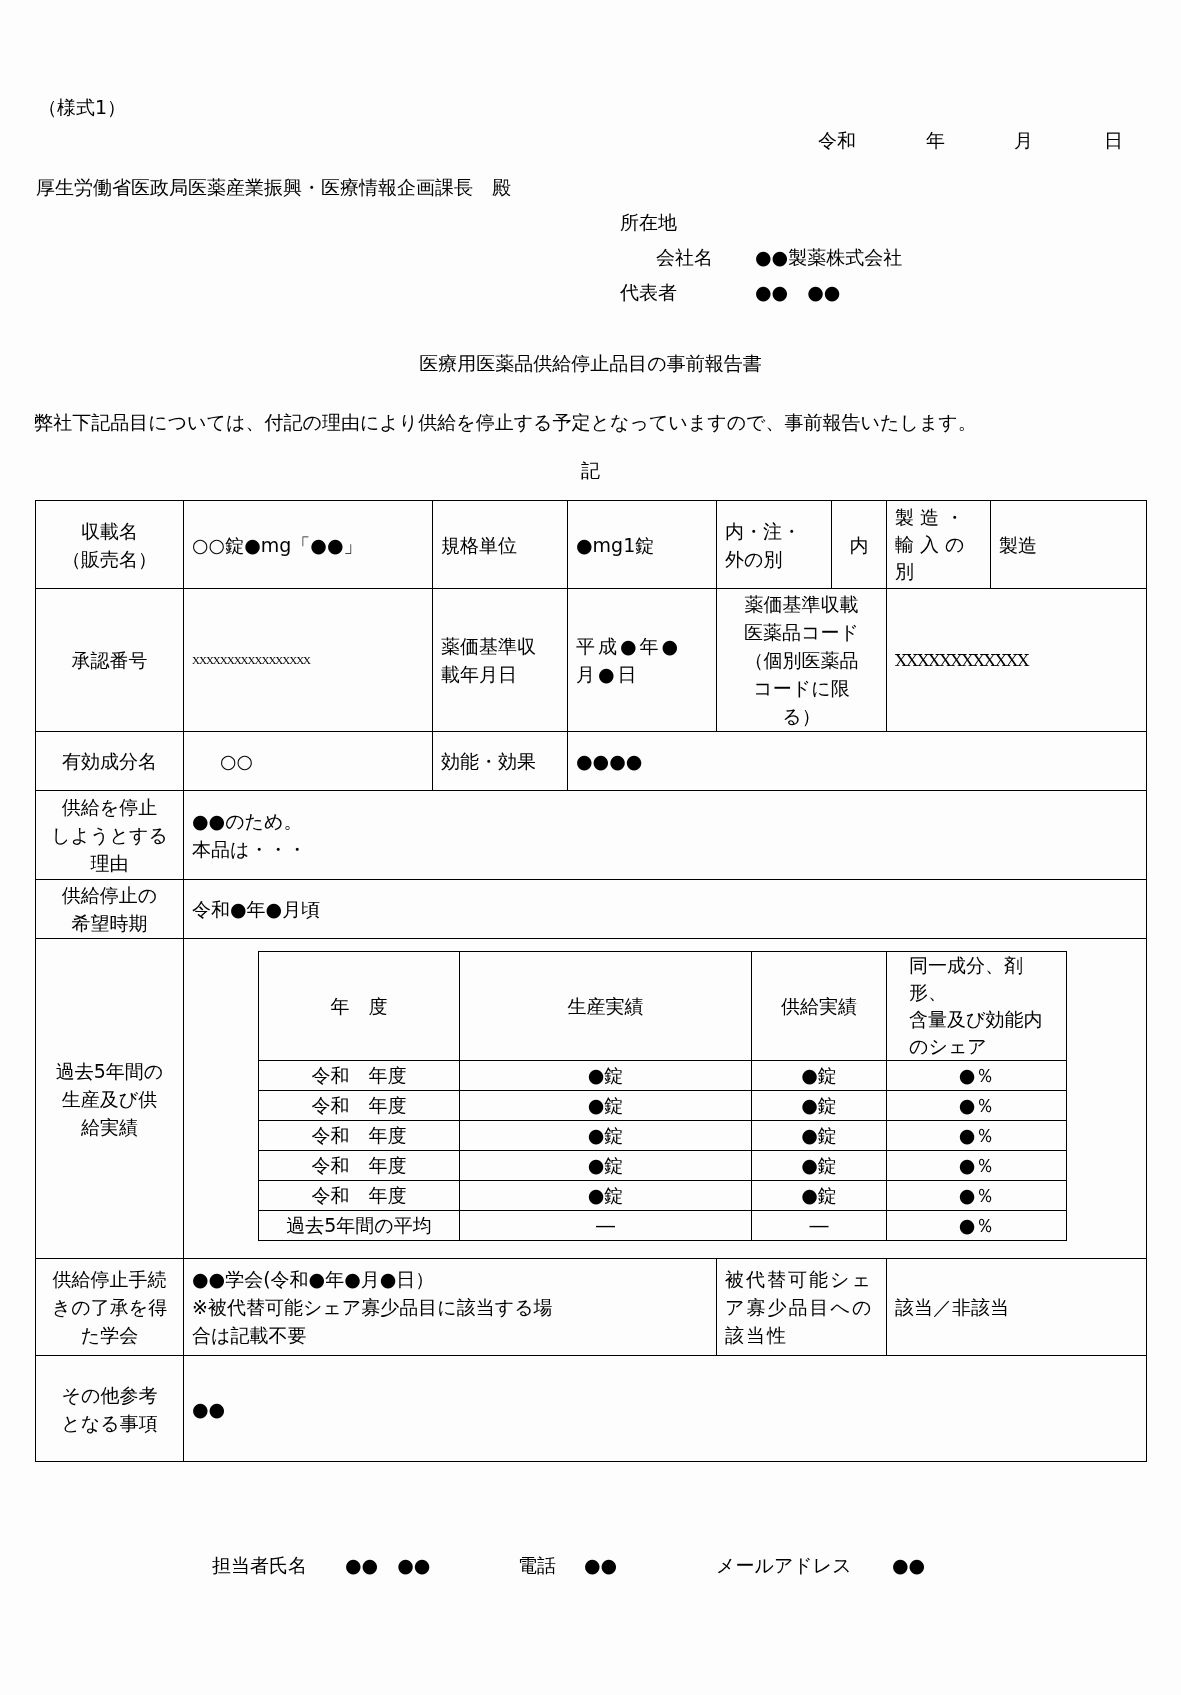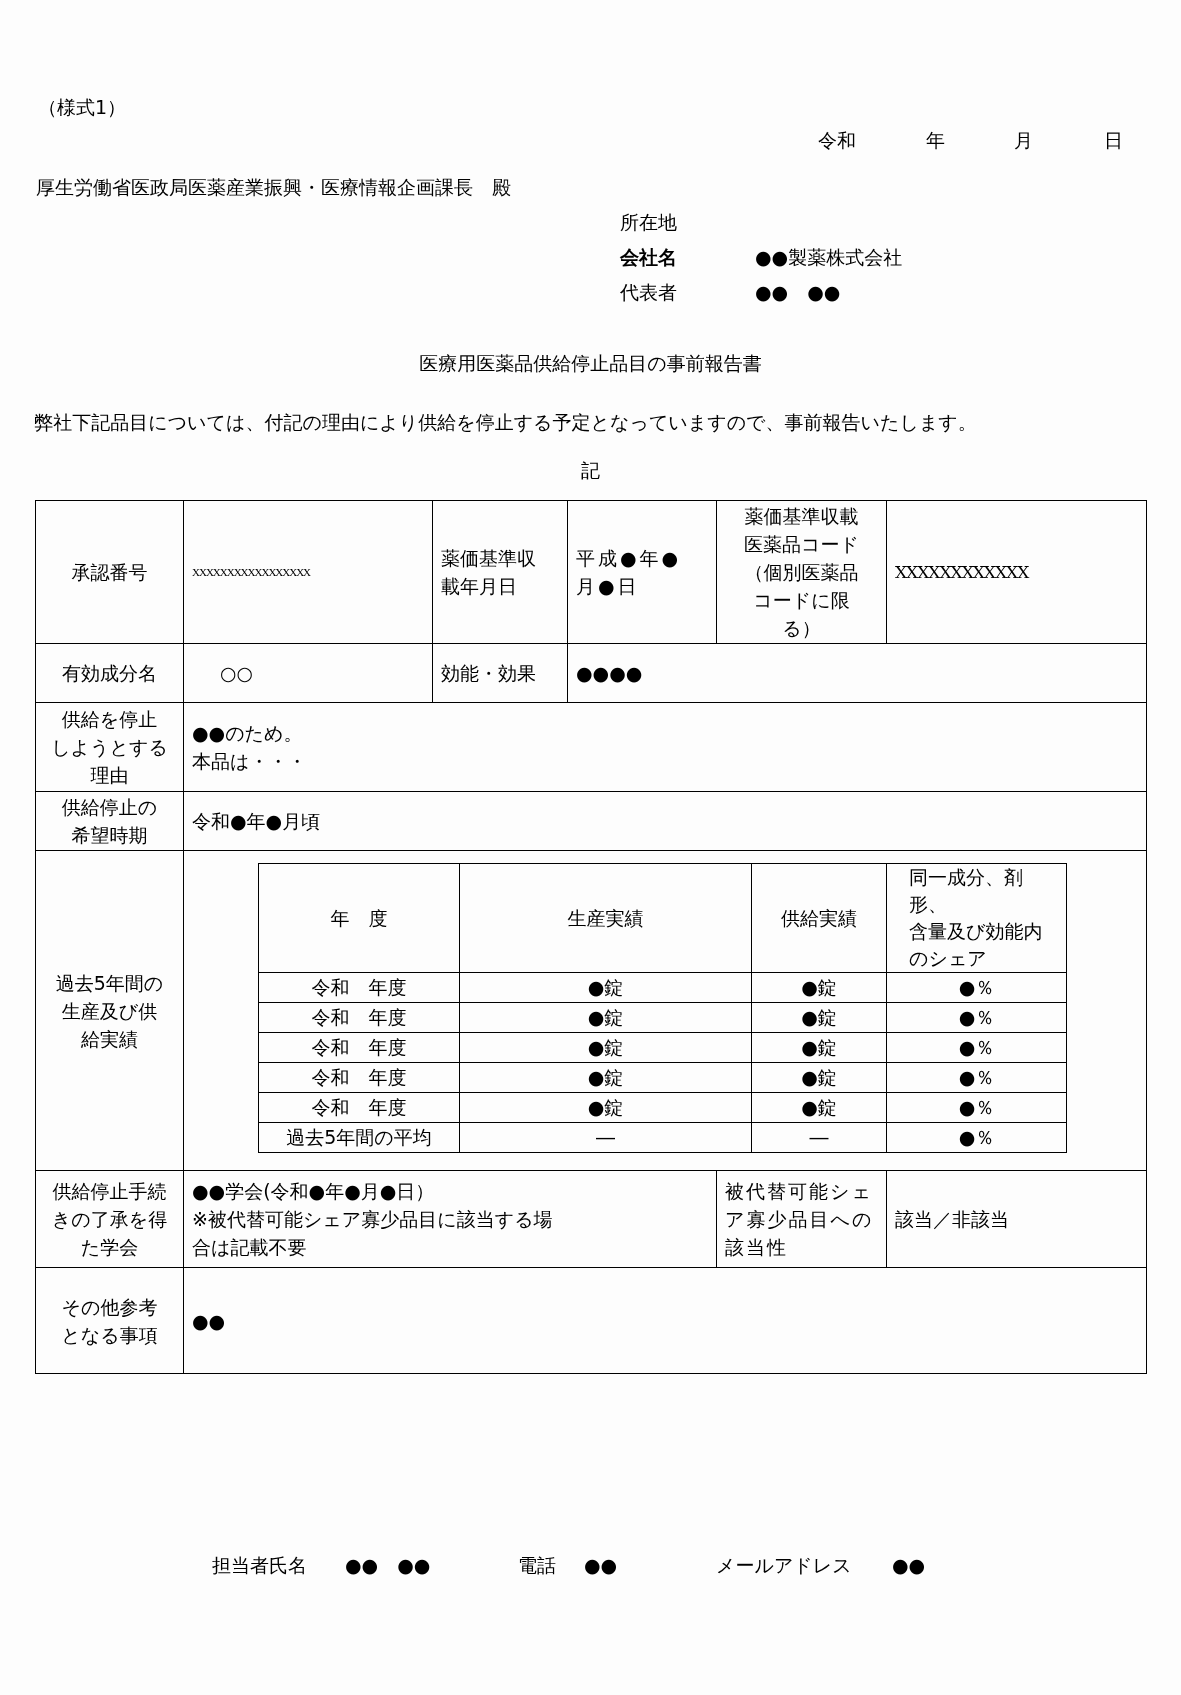--- a/index.html
+++ b/index.html
@@ -21,21 +21,21 @@
   <div class="abs" style="left:926px;top:131px;">年</div>
   <div class="abs" style="left:1014px;top:131px;">月</div>
   <div class="abs" style="left:1104px;top:131px;">日</div>
 </div>
 
 <div class="abs" style="left:36px;top:178px;">厚生労働省医政局医薬産業振興・医療情報企画課長　殿</div>
 
 <div>
   <div class="abs" style="left:620px;top:213px;">所在地</div>
   <div class="abs" style="left:755px;top:213px;"></div>
-  <div class="abs" style="left:620px;top:248px;font-weight:bold;">会社名</div>
+  <div class="abs" style="left:656px;top:248px;">会社名</div>
   <div class="abs" style="left:755px;top:248px;">●●製薬株式会社</div>
   <div class="abs" style="left:620px;top:283px;">代表者</div>
   <div class="abs" style="left:755px;top:283px;">●●　●●</div>
 </div>
 
 <div class="abs" style="left:0;width:1181px;text-align:center;top:354px;">医療用医薬品供給停止品目の事前報告書</div>
 <div class="abs" style="left:0;width:1011px;text-align:center;top:413px;">弊社下記品目については、付記の理由により供給を停止する予定となっていますので、事前報告いたします。</div>
 <div class="abs" style="left:0;width:1181px;text-align:center;top:461px;">記</div>
 
 <table class="t" style="left:35px;top:500px;width:1111px;">
@@ -43,20 +43,34 @@
     <col style="width:148px">
       <col style="width:249px">
       <col style="width:135px">
     <col style="width:149px">
       <col style="width:115px">
       <col style="width:55px">
     <col style="width:104px">
       <col style="width:156px">
   </colgroup>
   <tbody>
+      <tr style="height:88px">
+    <td class="c"><span style="white-space:pre-line">収載名
+（販売名）</span></td>
+    <td>○○錠●mg「●●」</td>
+    <td>規格単位</td>
+    <td>●mg1錠</td>
+    <td style="white-space:pre-line">内・注・
+外の別</td>
+    <td class="c">内</td>
+    <td style="white-space:pre-line;line-height:27px;letter-spacing:6px">製造・
+輸入の
+別</td>
+    <td>製造</td>
+  </tr>
   <tr style="height:143px">
     <td class="c">承認番号</td>
     <td style="font-family:Liberation Serif, serif;font-size:11px;letter-spacing:-1px">XXXXXXXXXXXXXXXXX</td>
     <td style="white-space:pre-line">薬価基準収
 載年月日</td>
     <td style="white-space:pre-line;letter-spacing:3px">平成●年●
 月●日</td>
     <td class="c" colspan="2" style="white-space:pre-line">薬価基準収載
 医薬品コード
 （個別医薬品

